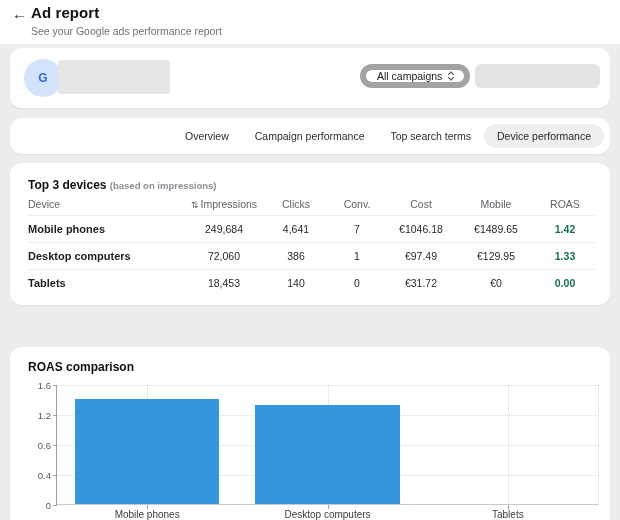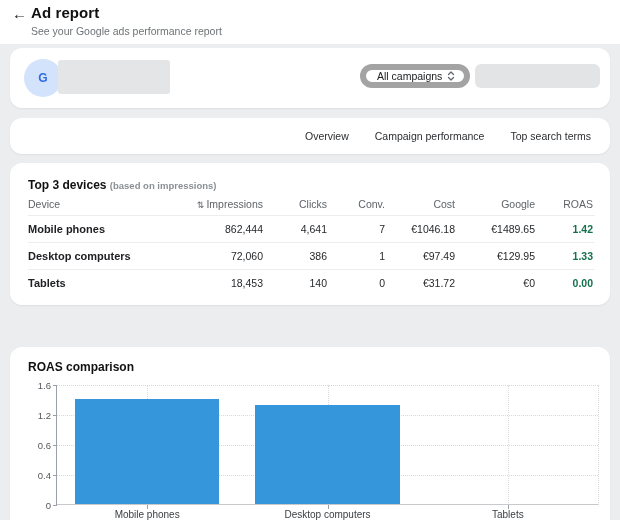--- a/index.html
+++ b/index.html
@@ -32,21 +32,21 @@
   .tab.active { background:#efefef; color:#1f2124; }
   
   .card-table { top:163px; height:142px; padding:15px 15px 0 18px; }
   .table-title-row { font-size:12px; }
   .table-title { font-weight:700; color:#111; }
   .table-subtitle { font-size:9.5px; color:#8a8f94; font-weight:700; }
   .dev-table { }
   .t-row { display:grid; grid-template-columns:1fr 80px 64px 58px 70px 80px 58px; align-items:center; }
   .t-head { height:23px; font-size:10.5px; color:#5f6368; }
   .t-body .t-row { height:27px; border-top:1px solid #ededee; font-size:10.5px; color:#26292c; }
-  .t-cell { text-align:right; padding-right:2px; }
+  .t-cell { text-align:center; padding-right:2px; }
   .t-cell.first { text-align:left; padding-right:0; }
   .t-body .t-cell.first { font-weight:700; font-size:11px; color:#202124; }
   .t-cell.roas { font-weight:700; }
   .sort-icon { color:#5f6368; font-size:9px; margin-right:2px; cursor:pointer; }
   
   .card-chart { top:315px; height:198px;margin-top:32px; }
   .chart-title { position:absolute; left:18px; top:13px; font-size:12px; font-weight:700; color:#111; }
   .plot { position:absolute; left:46px; top:38px; width:542px; height:120px; border-left:1px solid #9aa0a6; }
   .gridline-h { position:absolute; left:0; right:0; border-top:1px dotted #d8d9db; }
   .gridline-v { position:absolute; top:0; bottom:0; border-left:1px dotted #d8d9db; }
@@ -79,41 +79,42 @@
       <path d="M1.5 7.5 L4 10 L6.5 7.5" fill="none" stroke="#5f6368" stroke-width="1.2" stroke-linecap="round" stroke-linejoin="round"></path>
     </svg>
   </button>
   <button class="ph-block ph-action"></button>
 </div>
 
 <nav class="card card-tabs">
     <button class="tab">Overview</button>
     <button class="tab">Campaign performance</button>
     <button class="tab">Top search terms</button>
+    <button class="tab active">Device performance</button>
   </nav>
 
 <div class="card card-table">
   <div class="table-title-row">
     <span class="table-title">Top 3 devices</span>
     <span class="table-subtitle">(based on impressions)</span>
   </div>
   <div class="dev-table">
     <div class="t-row t-head">
         <div class="t-cell first">Device</div>
         <div class="t-cell"><span class="sort-icon">⇅</span>Impressions</div>
         <div class="t-cell">Clicks</div>
         <div class="t-cell">Conv.</div>
         <div class="t-cell">Cost</div>
-        <div class="t-cell">Google</div>
+        <div class="t-cell">Mobile</div>
         <div class="t-cell">ROAS</div>
       </div>
     <div class="t-body">
         <div class="t-row">
           <div class="t-cell first">Mobile phones</div>
-          <div class="t-cell">862,444</div>
+          <div class="t-cell">249,684</div>
           <div class="t-cell">4,641</div>
           <div class="t-cell">7</div>
           <div class="t-cell">€1046.18</div>
           <div class="t-cell">€1489.65</div>
           <div class="t-cell roas" style="color: rgb(21, 112, 78);">1.42</div>
         </div>
         <div class="t-row">
           <div class="t-cell first">Desktop computers</div>
           <div class="t-cell">72,060</div>
           <div class="t-cell">386</div>

